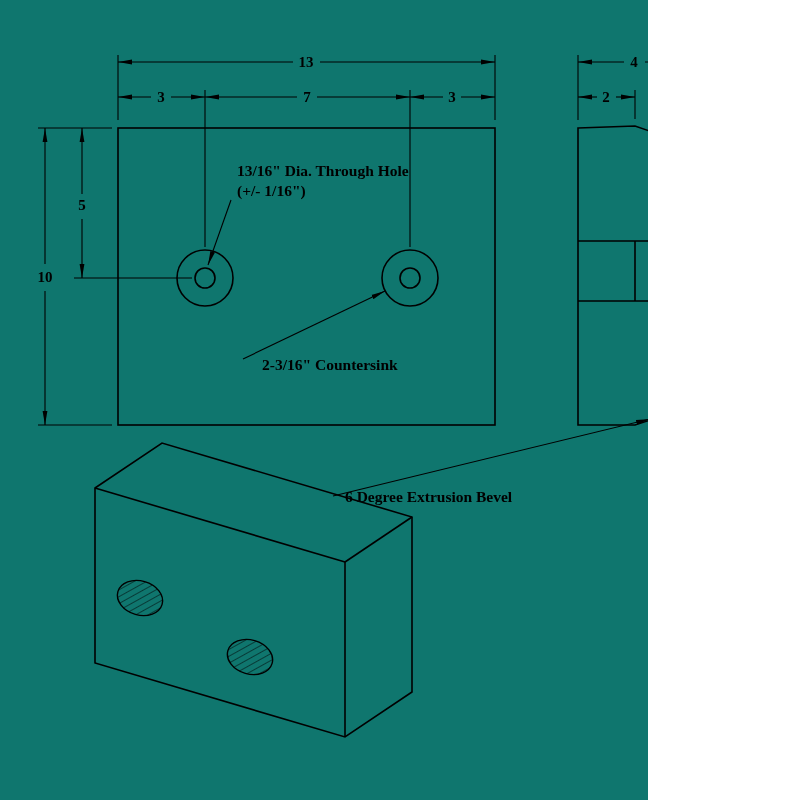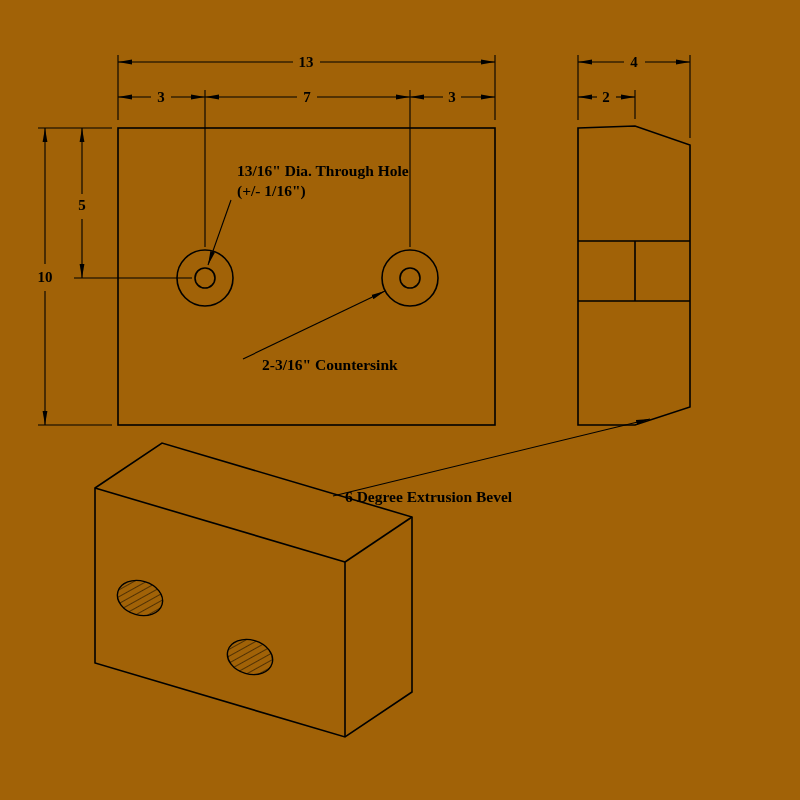--- a/index.html
+++ b/index.html
@@ -5,23 +5,23 @@
   html, body {
     margin: 0;
     padding: 0;
     background: #ffffff;
     width: 800px;
     height: 800px;
     font-family: "Liberation Serif", serif;
   }
   #stage {
     position: relative;
-    width: 800px;
+    width: 648px;
     height: 800px;
-    background: #a16207;
+    background: #0f766e;
     overflow: hidden;
   }
   svg text {
     font-family: "Liberation Serif", serif;
     font-weight: bold;
     fill: #000000;
   }
   .dim-text { font-size: 15px; }
   .note-text { font-size: 15.5px; }
   .objline { stroke: #000000; stroke-width: 1.6; fill: none; }

